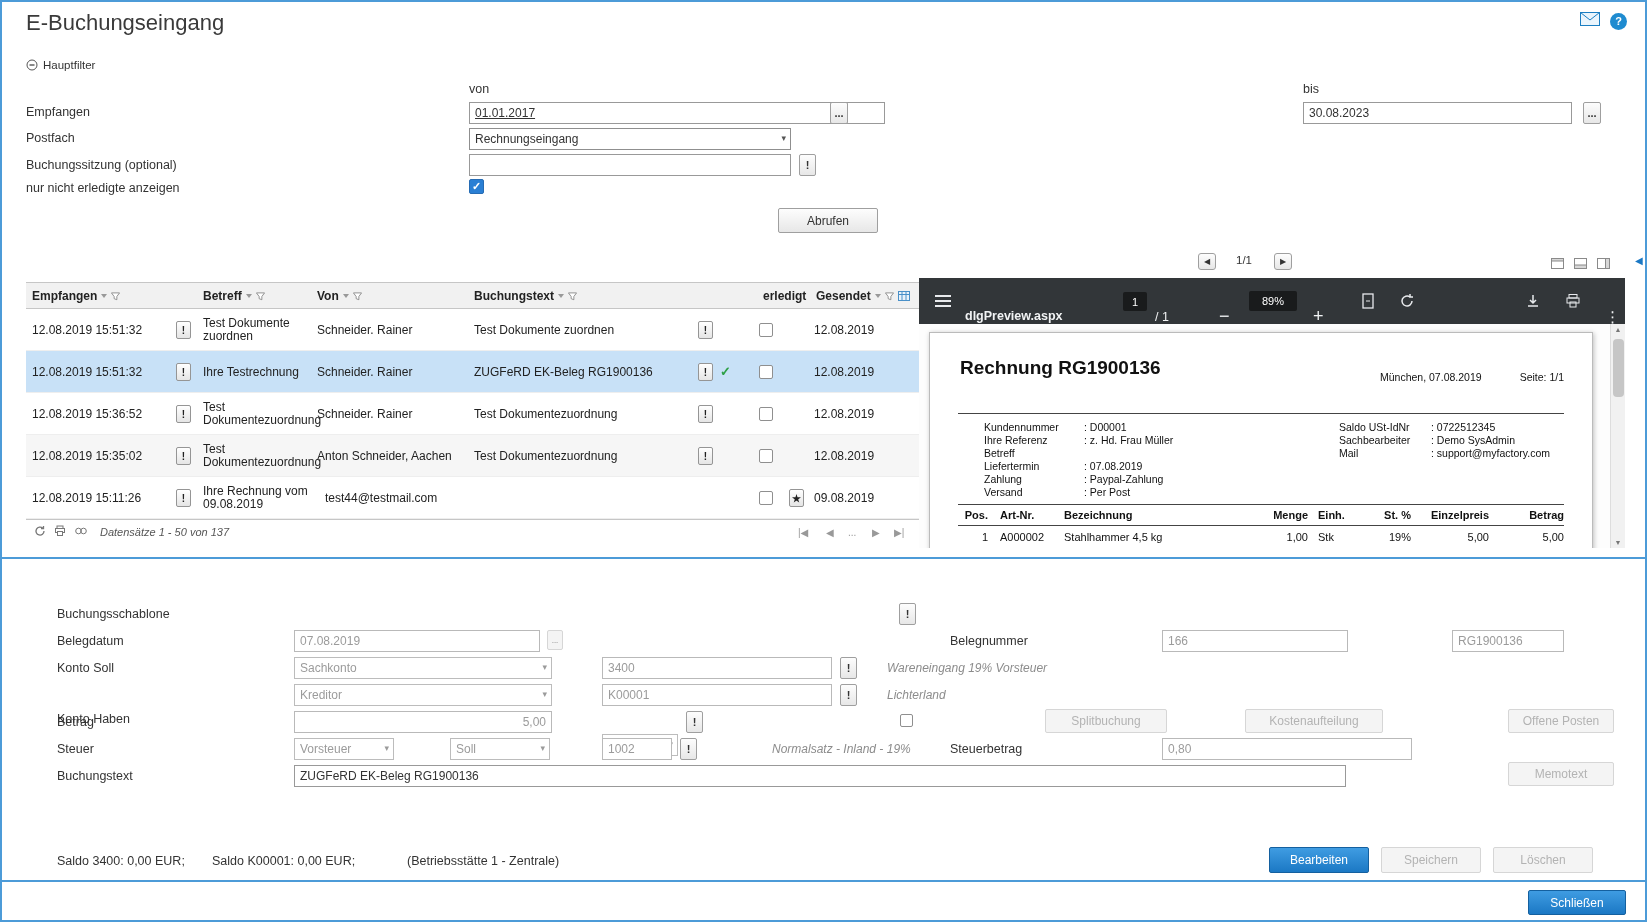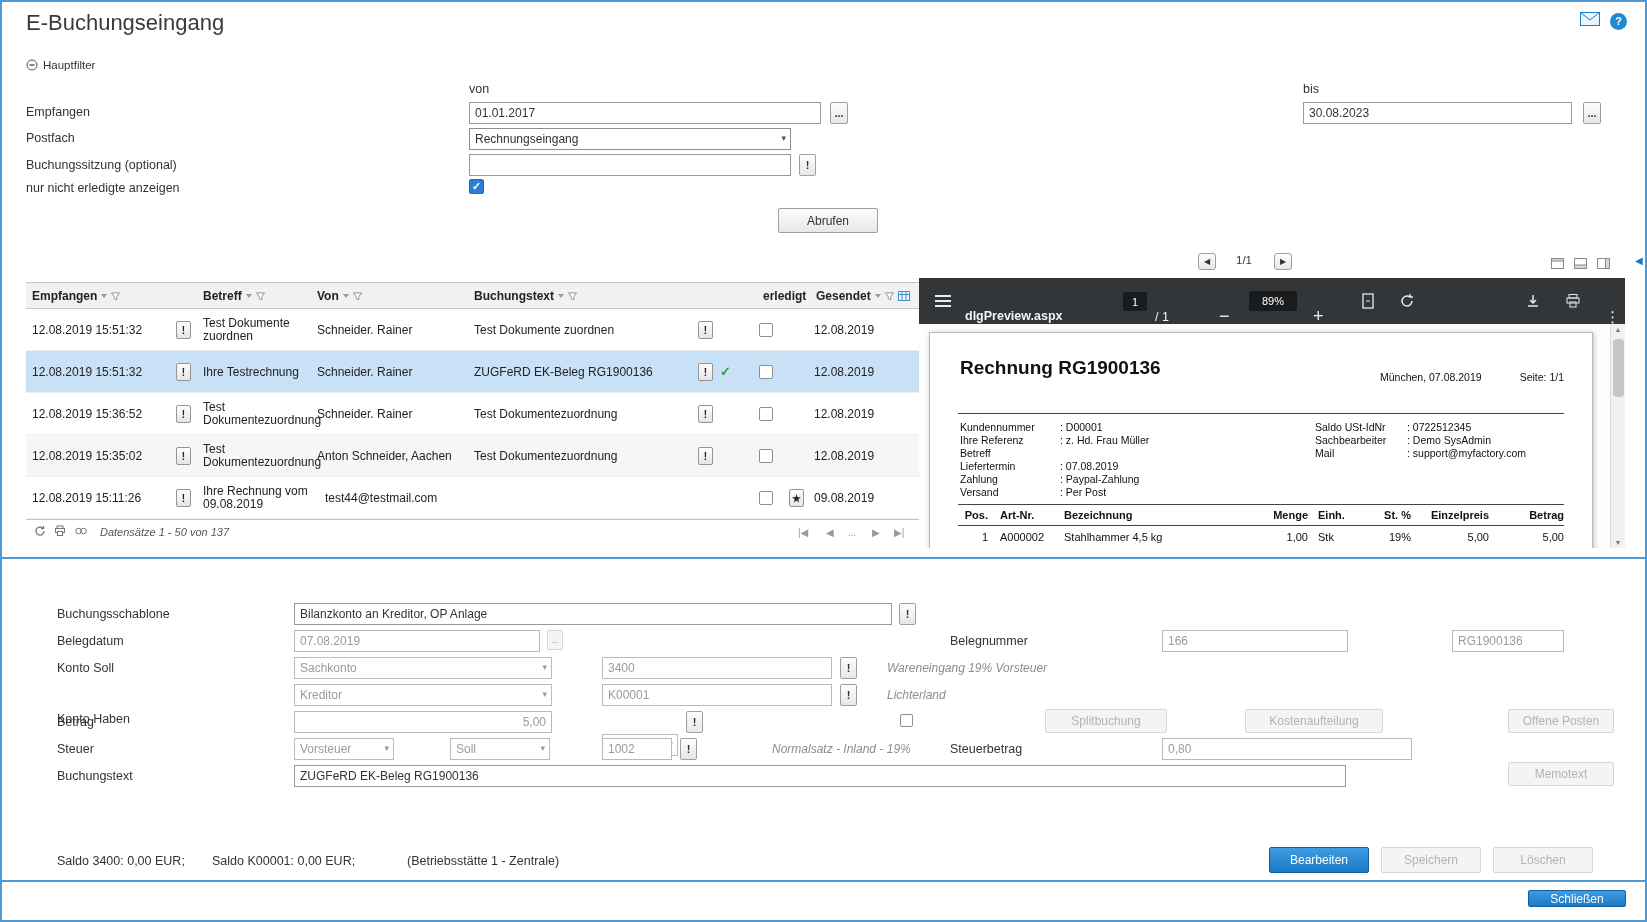--- a/index.html
+++ b/index.html
@@ -50,21 +50,21 @@
   .pv-zoom{position:absolute;width:48px;height:20px;background:#191b1c;color:#fff;font-size:11px;display:flex;align-items:center;justify-content:center;border-radius:2px;}
   .pv-body{position:absolute;left:0;top:46px;right:15px;bottom:0;background:#fdfdfd;}
   .pv-scroll{position:absolute;right:0;top:46px;width:15px;bottom:0;background:#f1f1f1;border-left:1px solid #ddd;}
   .pv-scroll .ar{position:absolute;left:0;width:100%;text-align:center;font-size:7px;color:#777;}
   .inv{position:absolute;left:10px;top:8px;width:664px;height:240px;background:#fff;border:1px solid #bbb;box-shadow:1px 1px 5px rgba(0,0,0,.25);}
   .inv-title{position:absolute;font-size:19px;font-weight:bold;color:#111;}
   .inv-s{position:absolute;font-size:10.5px;color:#111;white-space:nowrap;}
   .inv-line{position:absolute;left:28px;right:28px;height:1px;background:#444;}
   .inv-info{position:absolute;}
   .kv{display:flex;height:13px;font-size:10.5px;color:#111;white-space:nowrap;}
-  .kv .k{flex:none;}
+  .kv .k{flex:none;margin-left:24px;}
   .inv-items{position:absolute;left:28px;right:28px;display:flex;font-size:11px;color:#111;}
   .inv-items.hd{font-weight:bold;}
   .ip{width:30px;text-align:right;}
   .ia{width:72px;padding-left:12px;}
   .ib{flex:1;padding-left:4px;}
   .im{width:55px;text-align:right;}
   .ie{width:48px;padding-left:10px;}
   .ist{width:55px;text-align:right;}
   .iep{width:78px;text-align:right;}
   .ibt{width:75px;text-align:right;}
@@ -96,21 +96,21 @@
     <span>Hauptfilter</span>
   </div>
 
   <div class="lbl" style="left:467px;top:80px;">von</div>
   <div class="lbl" style="left:1301px;top:80px;">bis</div>
   <div class="lbl" style="left:24px;top:103px;">Empfangen</div>
   <div class="lbl" style="left:24px;top:129px;">Postfach</div>
   <div class="lbl" style="left:24px;top:156px;">Buchungssitzung (optional)</div>
   <div class="lbl" style="left:24px;top:179px;">nur nicht erledigte anzeigen</div>
 
-  <input class="inp" style="left: 467px; top: 100px; width: 352px;" readonly="" value="01.01.2017">
+  <input class="inp" style="left: 467px; top: 100px; width: 416px; text-decoration: underline;" readonly="" value="01.01.2017">
   <div class="btn sq" style="left:828px;top:100px;width:18px;height:22px;">...</div>
   <input class="inp" style="left: 1301px; top: 100px; width: 269px;" readonly="" value="30.08.2023">
   <div class="btn sq" style="left:1581px;top:100px;width:18px;height:22px;">...</div>
 
   <div class="sel" style="left:467px;top:126px;width:322px;">
     <span class="val">Rechnungseingang</span>
     <span class="arr">▾</span>
   </div>
 
   <input class="inp" style="left: 467px; top: 152px; width: 322px;" readonly="" value="">
@@ -399,21 +399,20 @@
     <div class="pv-scroll">
       <div class="ar" style="top:2px;">▲</div>
       <div class="thumb" style="left:2px;width:11px;top:15px;height:58px;"></div>
       <div class="ar" style="bottom:2px;">▼</div>
     </div>
   </div>
 
   <div class="split" style="top:555px;height:2px;background:#4c9bd8;"></div>
 
   <div class="lbl" style="left:55px;top:605px;">Buchungsschablone</div>
-  <input class="inp" style="left: 292px; top: 601px; width: 598px;" readonly="" value="Bilanzkonto an Kreditor, OP Anlage">
   <div class="btn sq" style="left:897px;top:601px;width:17px;height:22px;">!</div>
 
   <div class="lbl" style="left:55px;top:632px;">Belegdatum</div>
   <input class="inp dis" style="left: 292px; top: 628px; width: 246px;" readonly="" value="07.08.2019">
   <div class="btn dis sq" style="left:545px;top:628px;width:16px;height:20px;font-size:8px;">...</div>
   <div class="lbl" style="left:948px;top:632px;">Belegnummer</div>
   <input class="inp dis" style="left: 1160px; top: 628px; width: 186px;" readonly="" value="166">
   <input class="inp dis" style="left: 1450px; top: 628px; width: 112px;" readonly="" value="RG1900136">
 
   <div class="lbl" style="left:55px;top:659px;">Konto Soll</div>
@@ -467,15 +466,15 @@
 
   <div class="lbl" style="left:55px;top:852px;">Saldo 3400: 0,00 EUR;</div>
   <div class="lbl" style="left:210px;top:852px;">Saldo K00001: 0,00 EUR;</div>
   <div class="lbl" style="left:405px;top:852px;">(Betriebsstätte 1 - Zentrale)</div>
 
   <div class="btn primary" style="left:1267px;top:845px;width:100px;height:26px;">Bearbeiten</div>
   <div class="btn dis" style="left:1379px;top:845px;width:100px;height:26px;">Speichern</div>
   <div class="btn dis" style="left:1491px;top:845px;width:100px;height:26px;">Löschen</div>
 
   <div class="split" style="top:878px;height:2px;background:#4c9bd8;"></div>
-  <div class="btn primary" style="left:1526px;top:888px;width:98px;height:17px;">Schließen</div>
+  <div class="btn primary" style="left:1526px;top:888px;width:98px;height:25px;">Schließen</div>
 
 </div>
 
 </body></html>

